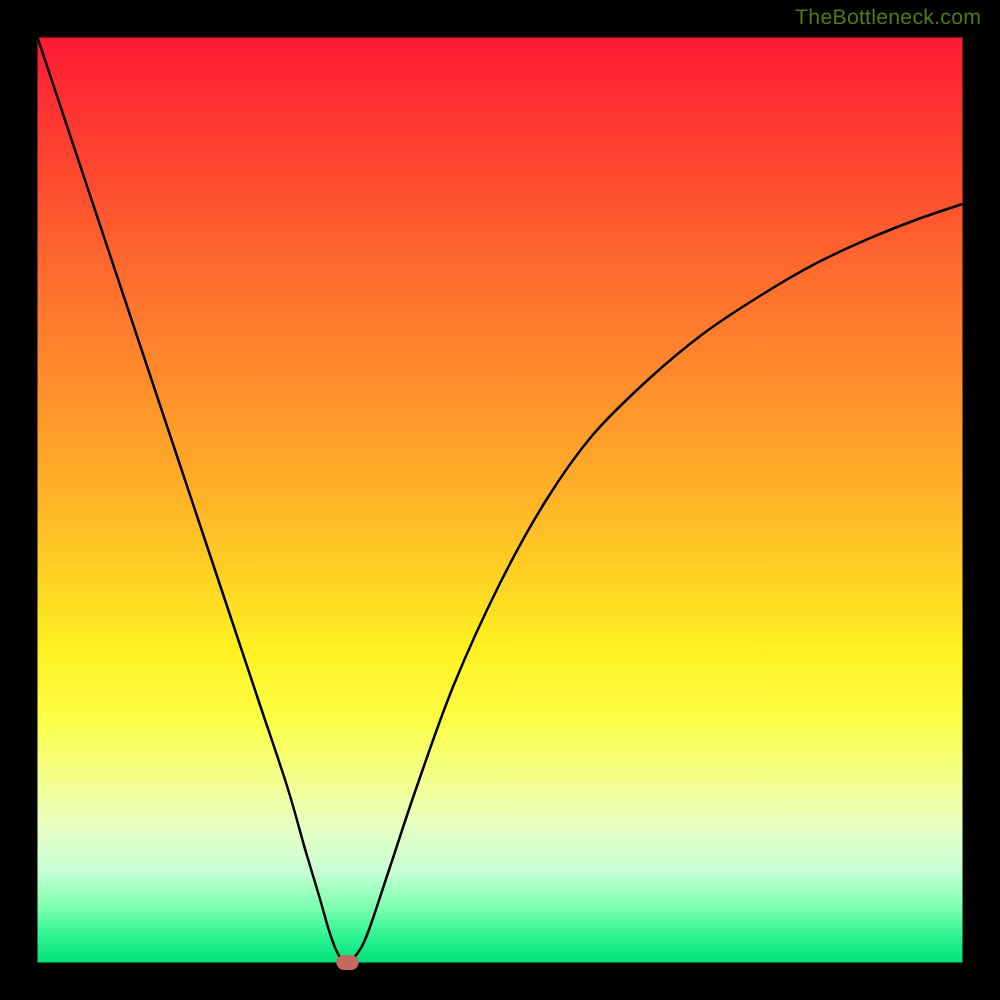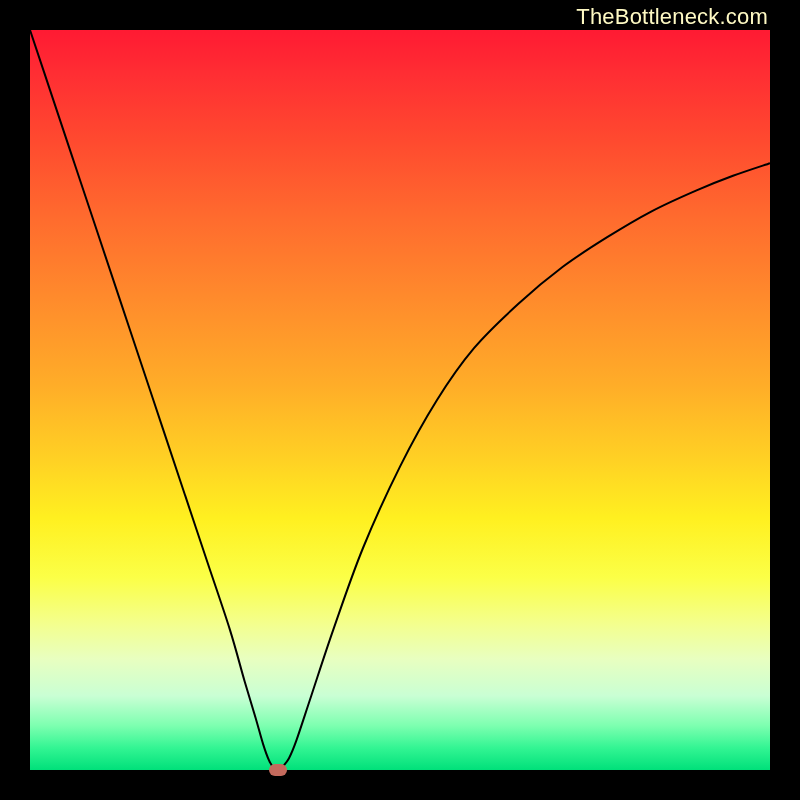--- a/index.html
+++ b/index.html
@@ -12,23 +12,23 @@
   }
   .outer {
     position: relative;
     width: 800px;
     height: 800px;
     background: #000;
   }
   .watermark {
     position: absolute;
     top: 4px;
-    right: 32px;
-    color: #fef9c3;
-    font-size: 22px;
+    right: 15px;
+    color: #4d7c0f;
+    font-size: 17px;
     font-weight: 400;
     letter-spacing: 0.2px;
   }
   .plot {
     position: absolute;
     left: 30px;
     top: 30px;
     width: 740px;
     height: 740px;
     background: linear-gradient(

